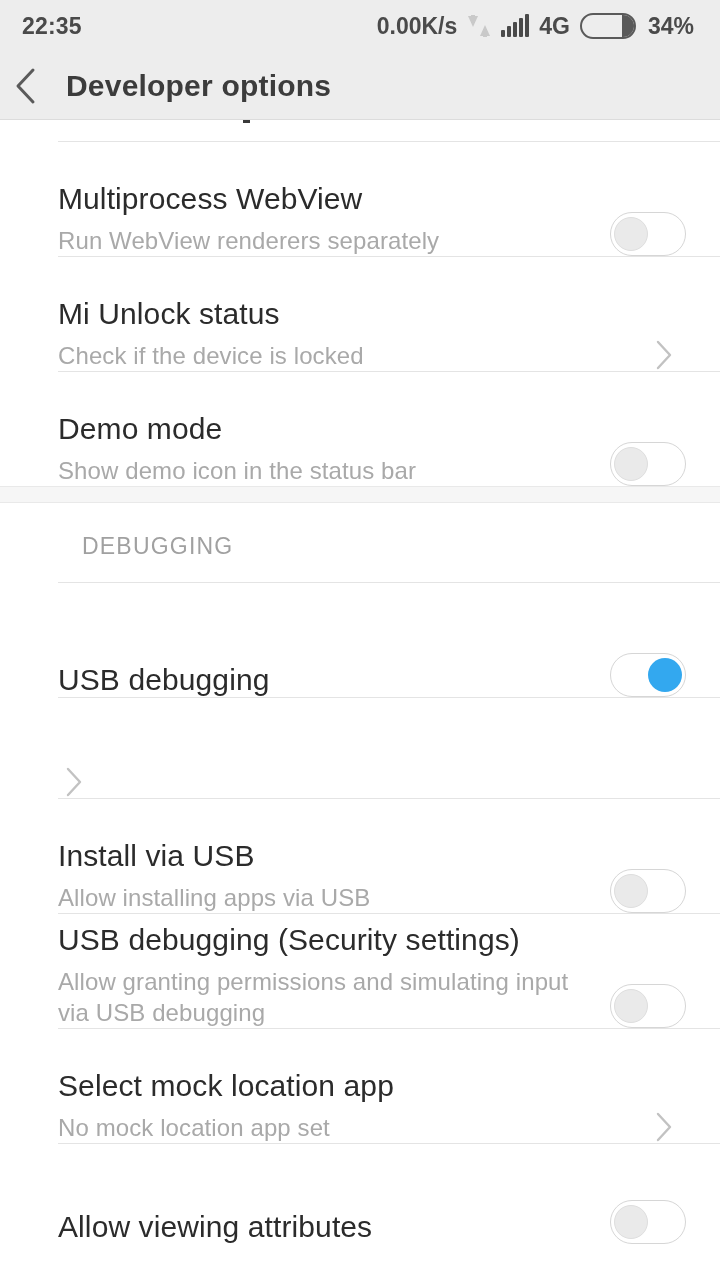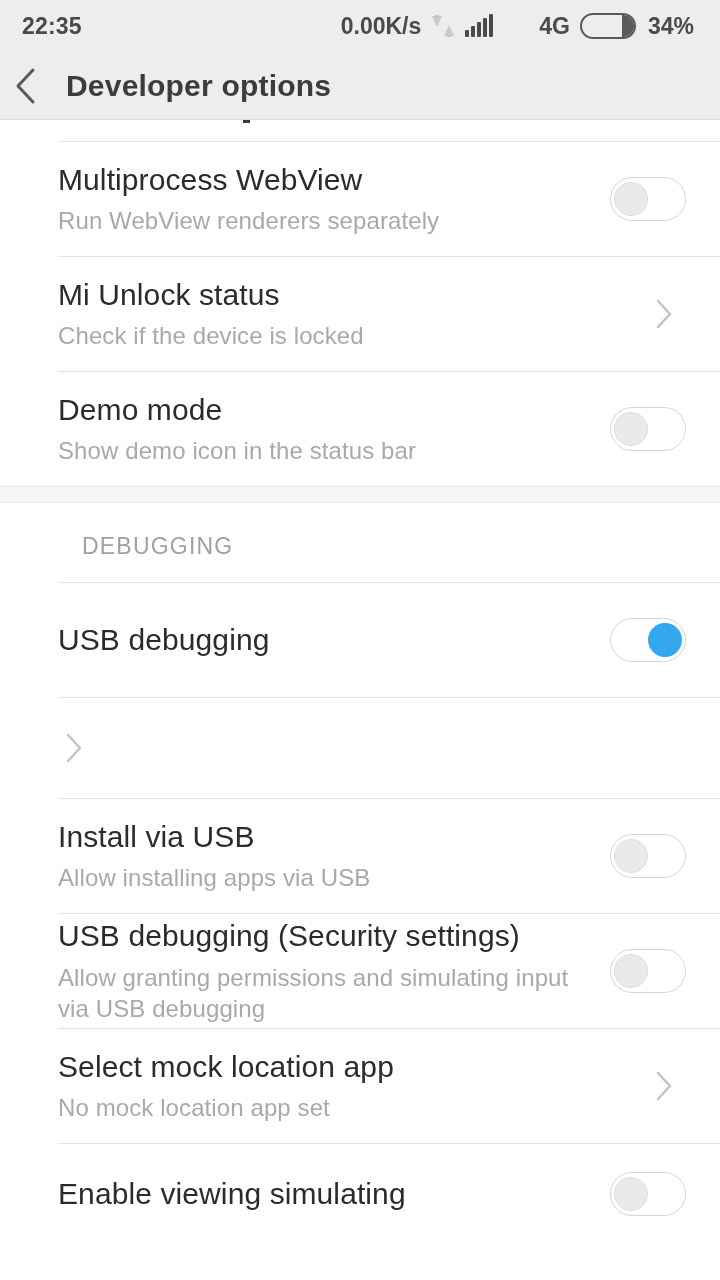--- a/index.html
+++ b/index.html
@@ -15,21 +15,21 @@
   .statusbar{
     height:52px; width:100%;
     background:#ededed;
     display:flex; align-items:center;
     padding:0 26px 0 22px;
     color:#4a4a4a;
   }
   .sb-time{ font-size:23px; font-weight:bold; letter-spacing:.2px; }
   .sb-right{ margin-left:auto; display:flex; align-items:center; gap:10px; }
   .sb-speed{ font-size:23px; font-weight:bold; }
-  .sb-4g{ font-size:23px; font-weight:bold;margin-left:36px; }
+  .sb-4g{ font-size:23px; font-weight:bold; }
   .sb-batt-pct{ font-size:23px; font-weight:bold; margin-left:2px; }
 
   .ic-data{ width:24px; height:26px; position:relative; display:inline-block; }
   .ic-data i{ position:absolute; display:block; width:0; height:0; }
   .ic-data i.dn{
     left:1px; top:3px;
     border-left:5px solid transparent; border-right:5px solid transparent;
     border-top:11px solid #c9c9c9;
   }
   .ic-data i.dnstem{ left:4px; top:2px; width:4px; height:8px; background:#c9c9c9; border:0; }
@@ -75,21 +75,21 @@
   .partial-row{ height:21px; background:#ffffff; position:relative; overflow:hidden; }
   .partial-row .desc{
     position:absolute; left:243px; top:-12px;
     width:7px; height:15px; background:#3a3a3a;
   }
 
   .divider{ height:1px; background:#e4e4e4; margin-left:58px; }
   .gap{ height:17px; background:#f6f6f6; border-top:1px solid #e9e9e9; border-bottom:1px solid #e9e9e9; }
 
   .row{
-    display:flex; align-items:center;
+    display:flex; align-items:flex-end;
     padding:0 22px 0 58px;
     min-height:114px;
     background:#ffffff;
   }
   .row.single{ min-height:100px; }
   .row-text{ flex:1; min-width:0; padding-right:14px; }
   .row-title{ font-size:30px; color:#2b2b2b; line-height:1.18; letter-spacing:.1px; }
   .row-sub{ font-size:24px; color:#a9a9a9; line-height:1.3; margin-top:8px; letter-spacing:.1px; }
 
   .sec-header{
@@ -256,20 +256,20 @@
       <svg width="20" height="32" viewBox="0 0 20 32" aria-hidden="true">
         <polyline points="4,3 16,16 4,29" fill="none" stroke="#c2c2c2" stroke-width="2.4" stroke-linecap="round" stroke-linejoin="round"></polyline>
       </svg>
     </div>
   </div>
 
   <div class="divider"></div>
 
   <div class="row single">
     <div class="row-text">
-      <div class="row-title">Enable viewing simulating</div>
+      <div class="row-title">Allow viewing attributes</div>
     </div>
     <div class="toggle off">
         <span class="knob"></span>
       </div>
   </div>
 
 </div>
 
 </body></html>

